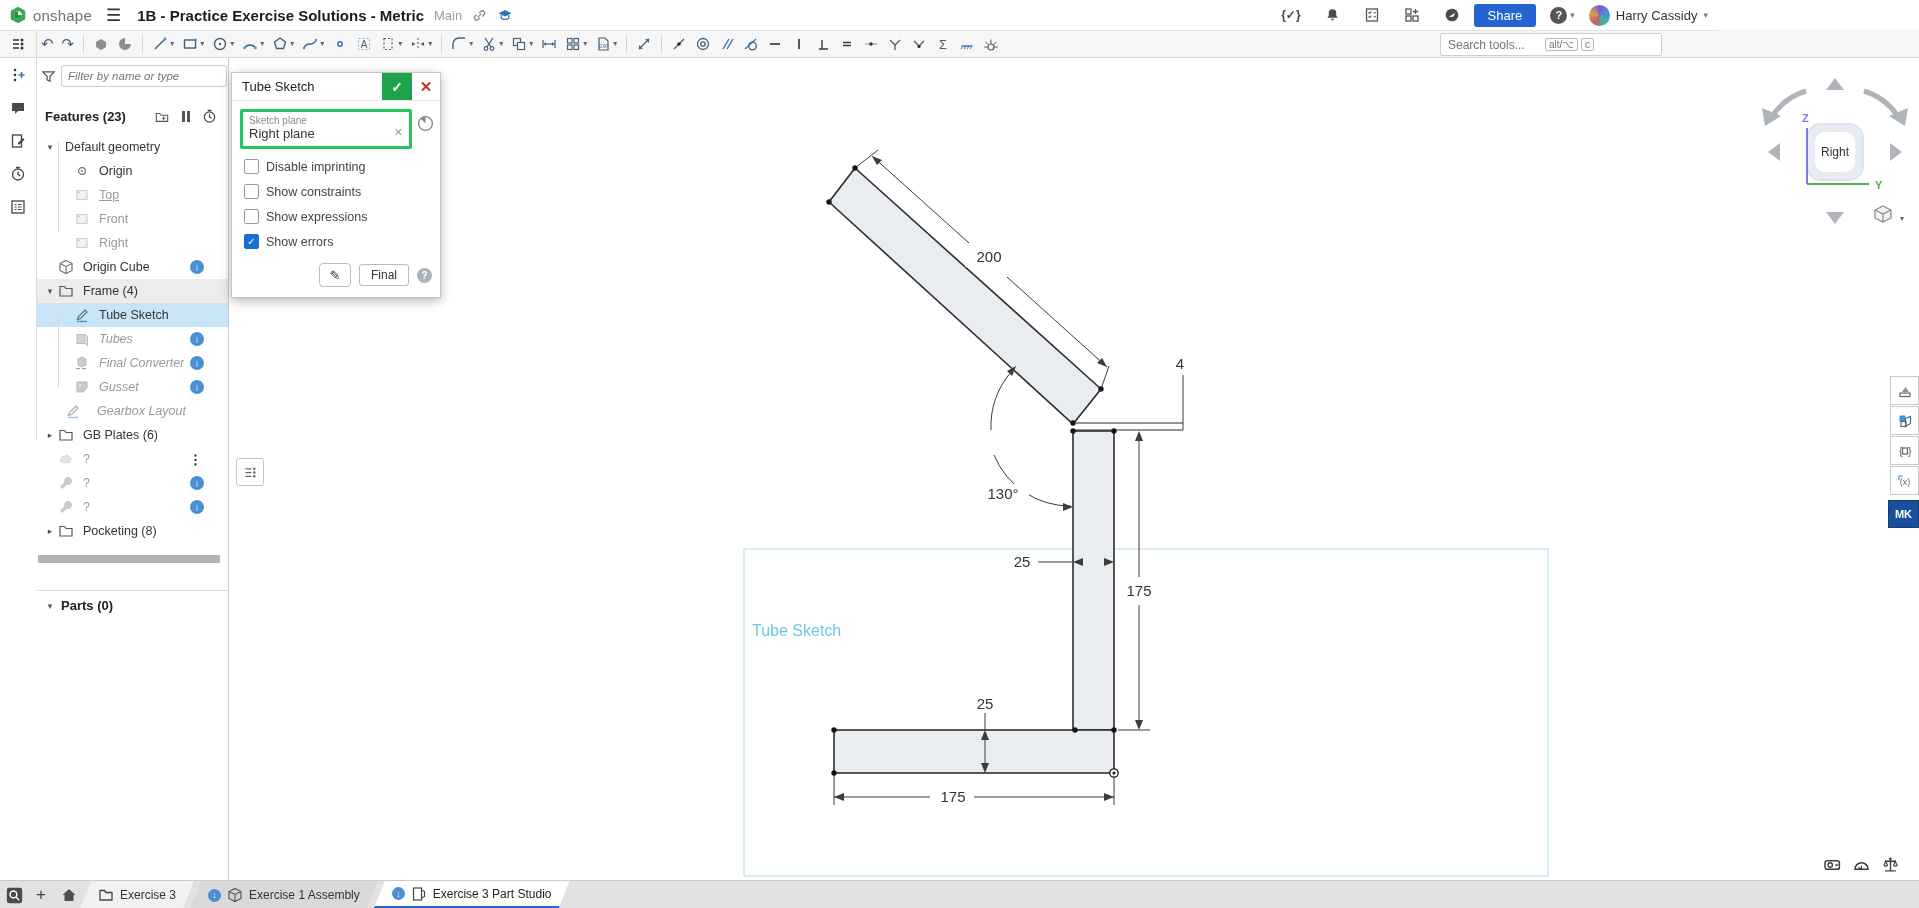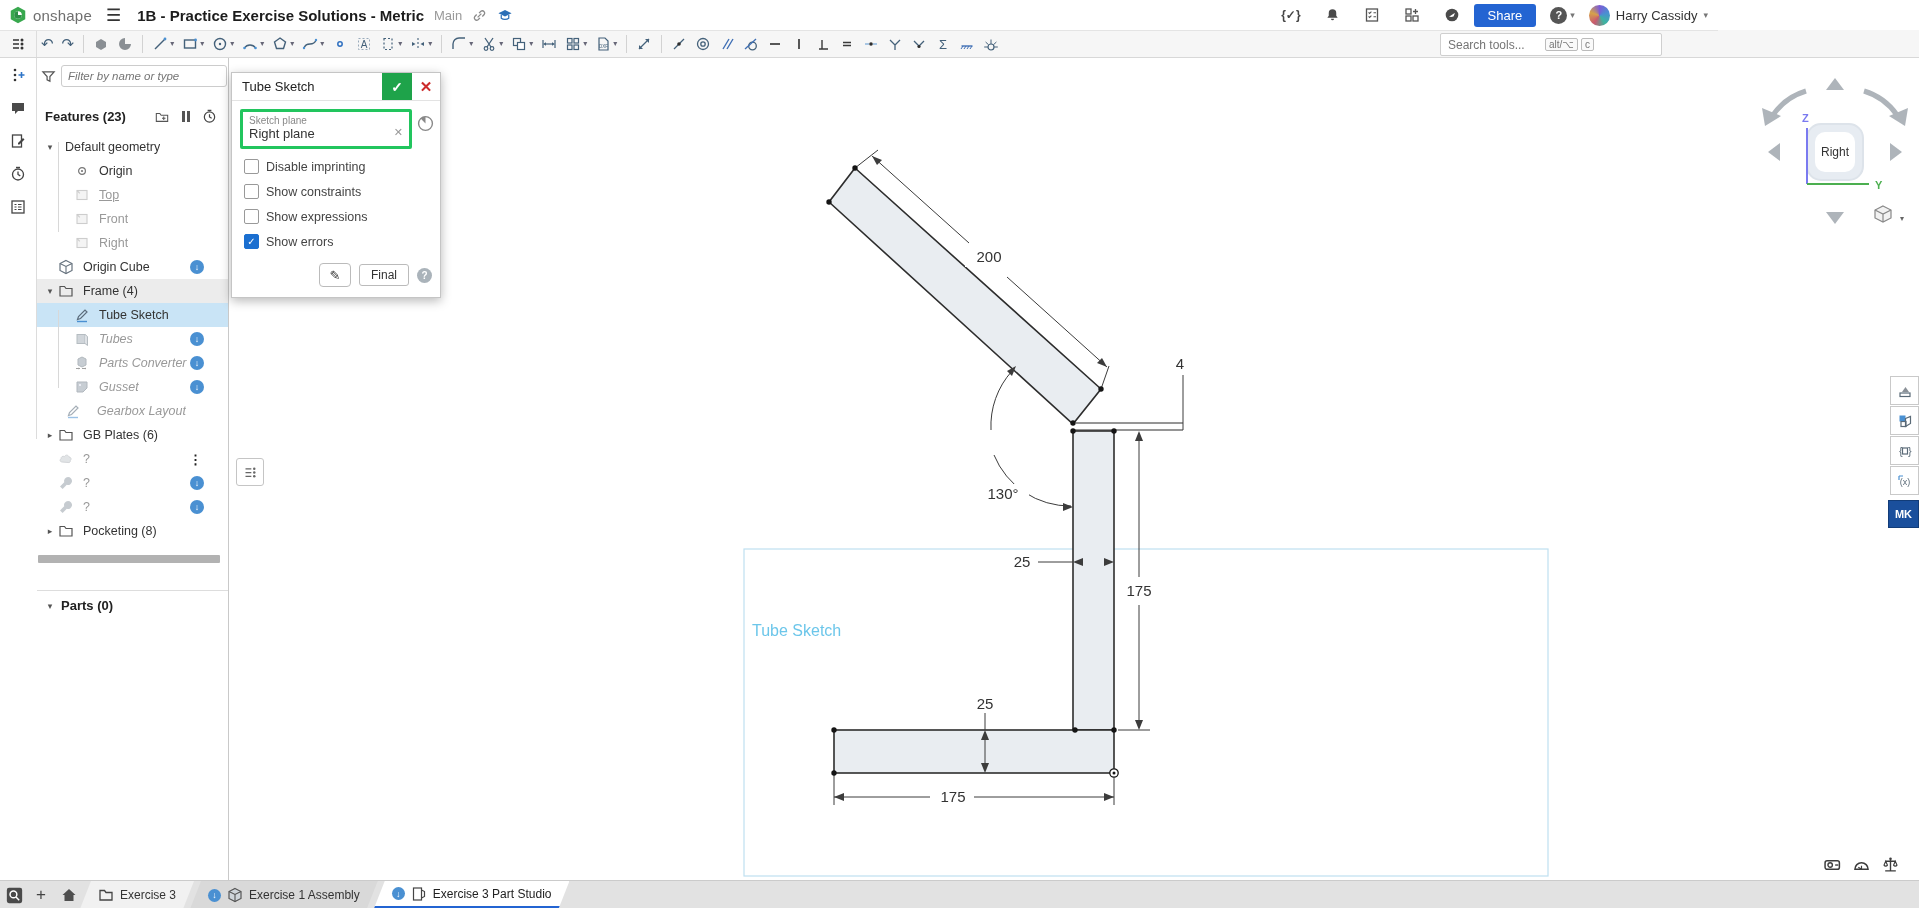--- a/index.html
+++ b/index.html
@@ -647,21 +647,21 @@
       </div>
       <div class="trow muted italic" style="padding-left: 22px;">
         <span class="tr-caret"></span>
         <span class="tr-ic" style="opacity: 0.55;">
           <svg width="16" height="16" viewBox="0 0 16 16">
             <path d="M4 4l4-2 4 2v6l-4 2-4-2z" fill="#9aa6b0" stroke="#737f89" stroke-width="1"></path>
             <path d="M2 13.5h4M12 13.5h-4" stroke="#555" stroke-width="1.2"></path>
             <path d="M6 13.5l-1.5-1v2zM10 13.5l1.5-1v2z" fill="#555"></path>
           </svg>
         </span>
-        <span class="tr-label">Parts Converter</span>
+        <span class="tr-label">Final Converter</span>
         <span class="badge-link">↓</span>
       </div>
       <div class="trow muted italic" style="padding-left: 22px;">
         <span class="tr-caret"></span>
         <span class="tr-ic" style="opacity: 0.55;">
           <svg width="16" height="16" viewBox="0 0 16 16">
             <path d="M3 3h10v6l-4 4H3z" fill="#9aa6b0" stroke="#737f89" stroke-width="1"></path>
             <circle cx="6" cy="6" r="1" fill="#eef"></circle>
           </svg>
         </span>

